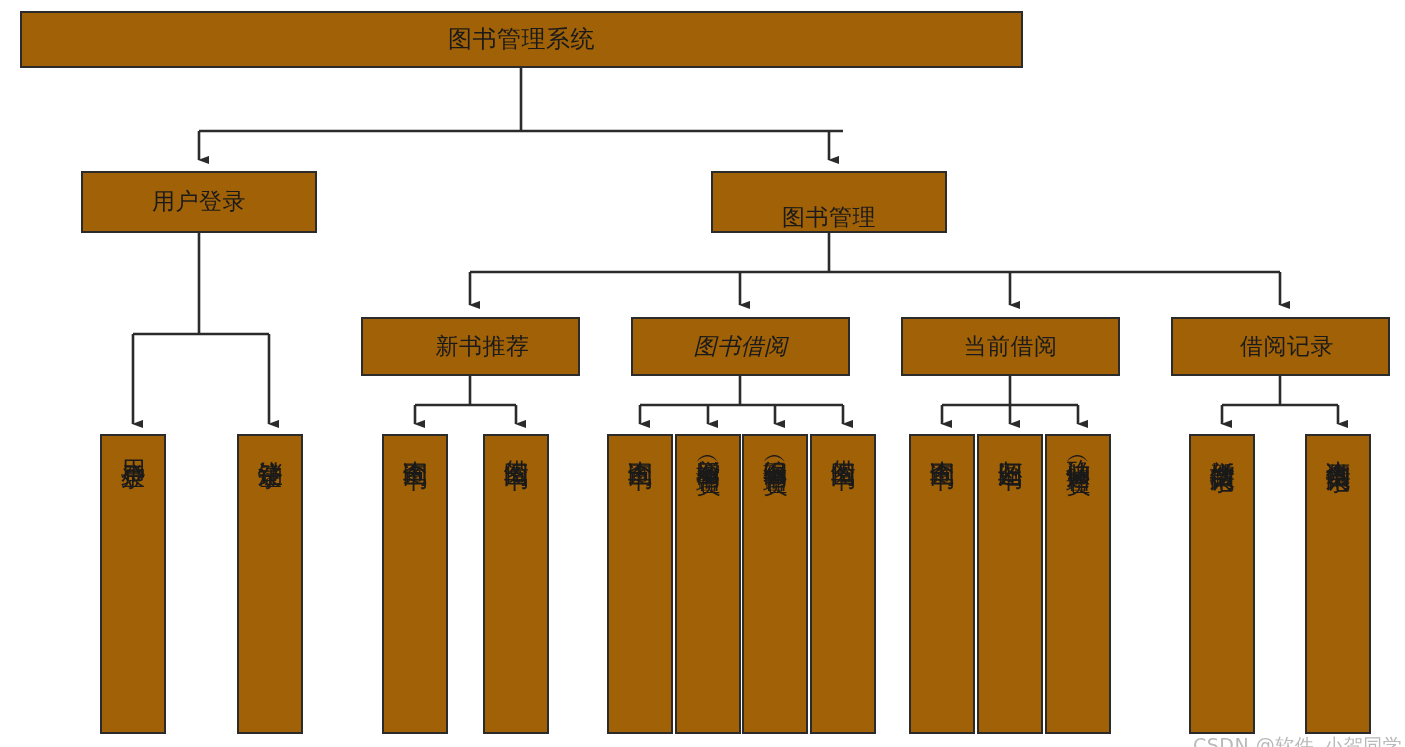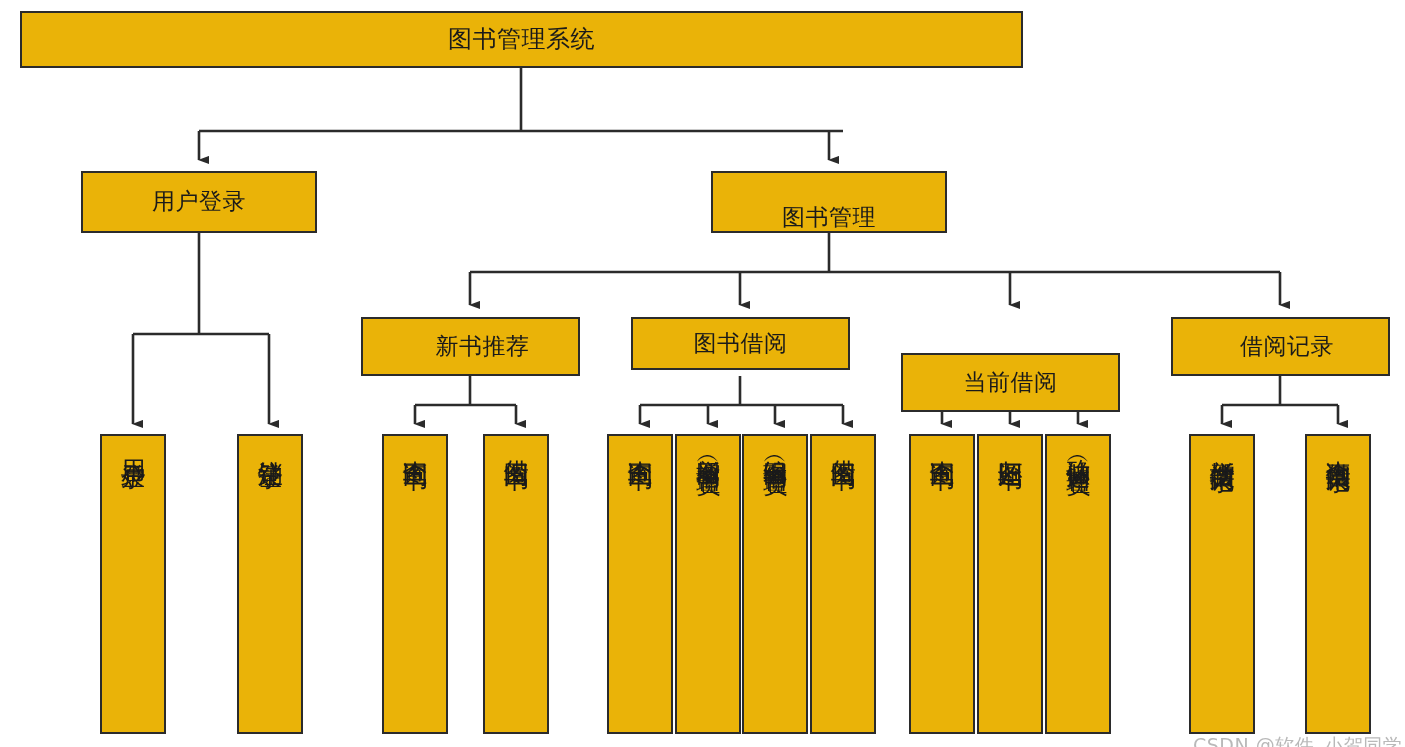--- a/index.html
+++ b/index.html
@@ -22,21 +22,21 @@
     position: absolute;
     left: 0;
     top: 0;
     width: 1405px;
     height: 747px;
     pointer-events: none;
   }
   .node {
     position: absolute;
     box-sizing: border-box;
-    background: #eab308;
+    background: #a16207;
     border: 2.5px solid #2b2b2b;
     display: flex;
     align-items: center;
     justify-content: center;
     color: #1a1a1a;
     text-align: center;
   }
   .node .label {
     display: block;
     line-height: 1.18;
@@ -137,24 +137,24 @@
   <div class="node h" style="left:81px; top:171px; width:236px; height:62px;">
     <span class="label">用户登录</span>
   </div>
   <div class="node h" style="left:711px; top:171px; width:236px; height:62px;align-items:flex-end;">
     <span class="label">图书管理</span>
   </div>
 
   <div class="node h" style="left:361px; top:317px; width:219px; height:59px;padding-left:24px;">
     <span class="label">新书推荐</span>
   </div>
-  <div class="node h" style="left:631px; top:317px; width:219px; height:53px;">
+  <div class="node h" style="left:631px; top:317px; width:219px; height:59px;font-style:italic;">
     <span class="label">图书借阅</span>
   </div>
-  <div class="node h" style="left:901px; top:317px; width:219px; height:59px;margin-top:36px;">
+  <div class="node h" style="left:901px; top:317px; width:219px; height:59px;">
     <span class="label">当前借阅</span>
   </div>
   <div class="node h" style="left:1171px; top:317px; width:219px; height:59px;padding-left:13px;">
     <span class="label">借阅记录</span>
   </div>
 
   <div class="node v" style="left:100px; top:434px; width:66px; height:300px;">
     <span class="label">用户登录</span>
   </div>
   <div class="node v" style="left:237px; top:434px; width:66px; height:300px;">

